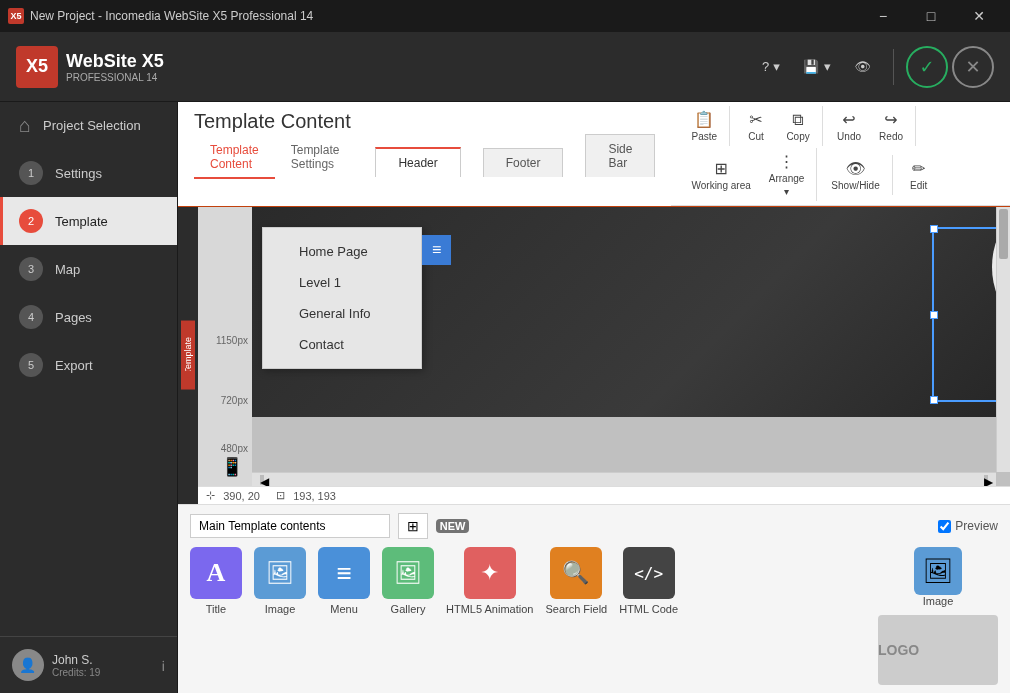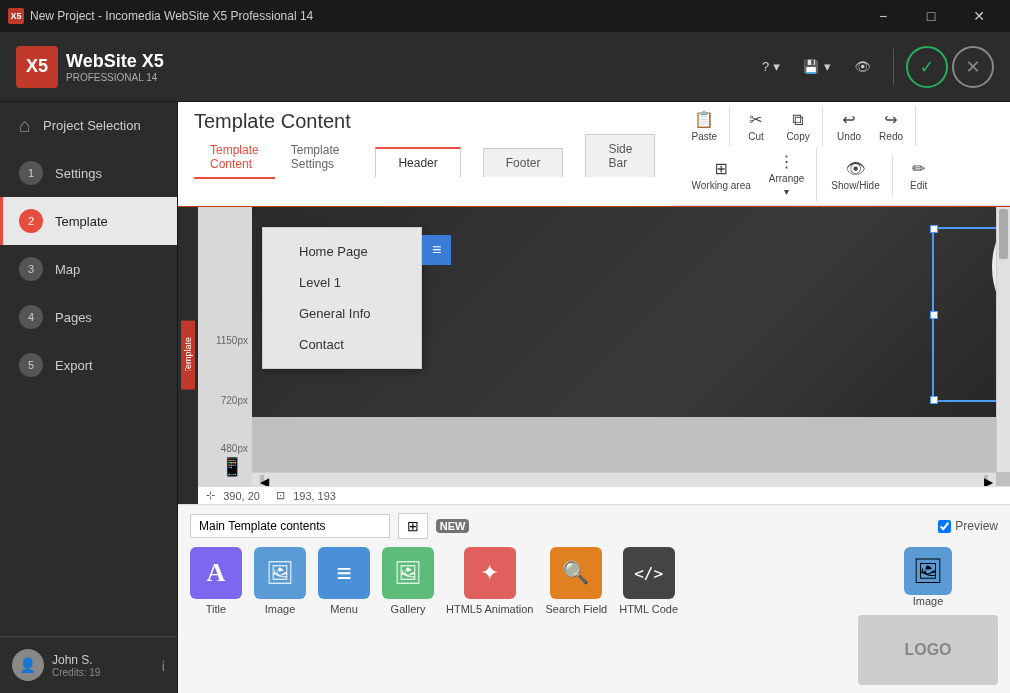--- a/index.html
+++ b/index.html
@@ -168,22 +168,22 @@
     .preview-check { display: flex; align-items: center; gap: 4px; color: #555; font-size: 12px; }
     .objects-grid { display: flex; gap: 12px; flex-wrap: wrap; }
     .object-item { display: flex; flex-direction: column; align-items: center; gap: 4px; cursor: pointer; }
     .object-icon {
       width: 52px; height: 52px; border-radius: 6px;
       display: flex; align-items: center; justify-content: center; font-size: 24px; color: white;
     }
     .object-label { font-size: 11px; color: #444; }
     .right-preview { margin-left: auto; display: flex; flex-direction: column; align-items: center; }
     .preview-logo {
-      width: 140px; height: 70px; background: #ccc;
-      display: flex; align-items: center; justify-content: center; font-size: 16px; font-weight: bold; color: #888;
+      width: 120px; height: 70px; background: #ccc;
+      display: flex; align-items: center; font-size: 14px; font-weight: bold; color: #888;
       border-radius: 4px;
     }
 
     
     .template-side {
       width: 18px; background: #2c2c2c; display: flex; flex-direction: column; align-items: center;
       justify-content: center; position: relative;
     }
   </style>
 </head>

